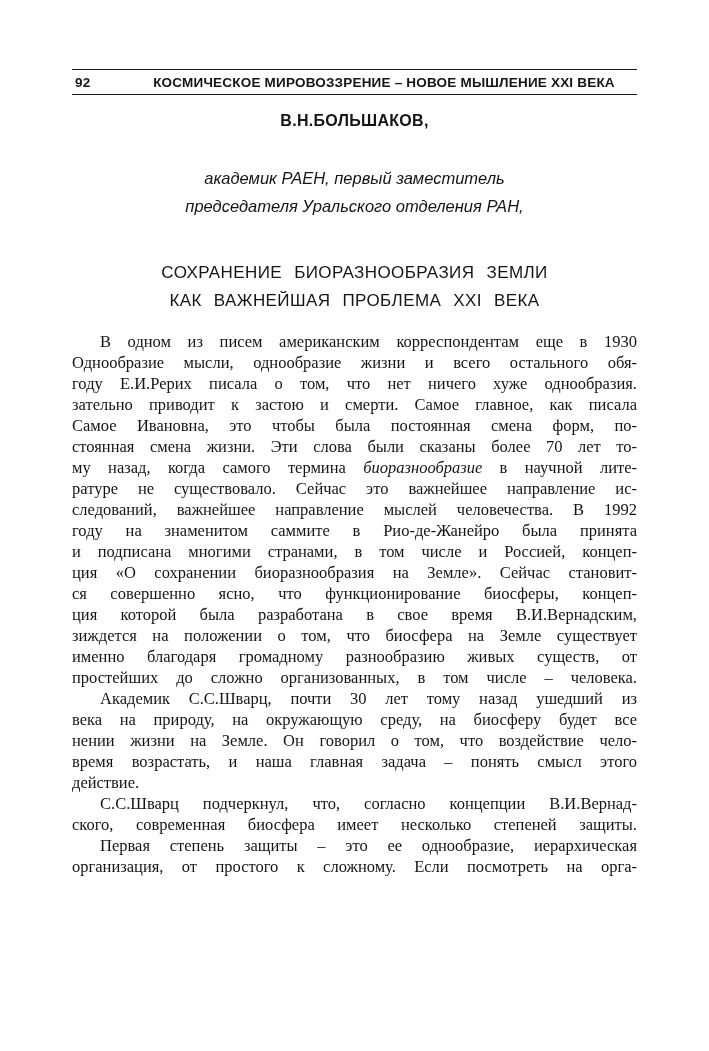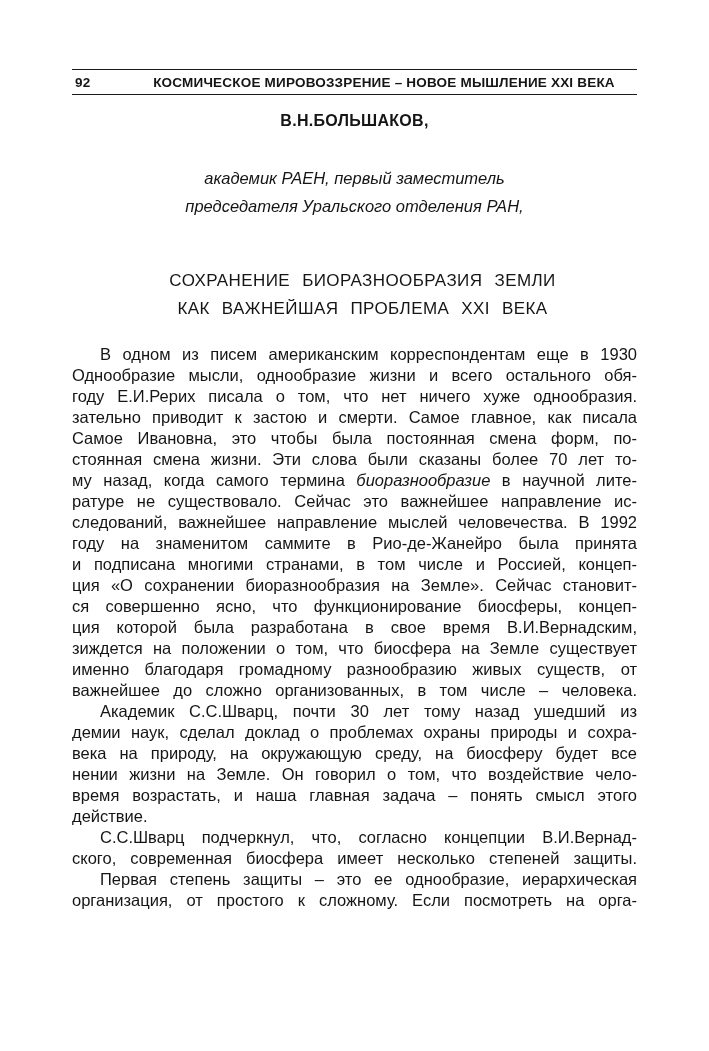--- a/index.html
+++ b/index.html
@@ -66,37 +66,37 @@
     line-height: 27.5px;
     margin-top: 16px;
   }
 
   
   .article-title {
     position: absolute;
     left: 52px;
     top: 259px;
     width: 605px;
-    margin: 8px;
+    margin: 0;
     text-align: center;
     font-family: "Liberation Sans", sans-serif;
     font-weight: normal;
     font-size: 17px;
     line-height: 28px;
     letter-spacing: 0.4px;
     word-spacing: 7px;
   }
 
   
   .article-body {
     position: absolute;
     left: 72px;
-    top: 344px;
+    top: 331px;
     width: 565px;
-    font-family: Liberation Sans, sans-serif;
+    font-family: Liberation Serif, serif;
     font-size: 16.5px;
     line-height: 21px;
   }
   .bline {
     text-align: justify;
     text-align-last: justify;
     height: 21px;
     overflow: hidden;
     white-space: pre-wrap;
   }
@@ -136,23 +136,22 @@
       <div class="bline">му назад, когда самого термина <span class="em">биоразнообразие</span> в научной лите-</div>
       <div class="bline">ратуре не существовало. Сейчас это важнейшее направление ис-</div>
       <div class="bline">следований, важнейшее направление мыслей человечества. В 1992</div>
       <div class="bline">году на знаменитом саммите в Рио-де-Жанейро была принята</div>
       <div class="bline">и подписана многими странами, в том числе и Россией, концеп-</div>
       <div class="bline">ция «О сохранении биоразнообразия на Земле». Сейчас становит-</div>
       <div class="bline">ся совершенно ясно, что функционирование биосферы, концеп-</div>
       <div class="bline">ция которой была разработана в свое время В.И.Вернадским,</div>
       <div class="bline">зиждется на положении о том, что биосфера на Земле существует</div>
       <div class="bline">именно благодаря громадному разнообразию живых существ, от</div>
-      <div class="bline">важнейшее до сложно организованных, в том числе – человека.</div>
+      <div class="bline">простейших до сложно организованных, в том числе – человека.</div>
       <div class="bline first">Академик С.С.Шварц, почти 30 лет тому назад ушедший из</div>
-      <div class="bline">демии наук, сделал доклад о проблемах охраны природы и сохра-</div>
       <div class="bline">века на природу, на окружающую среду, на биосферу будет все</div>
       <div class="bline">нении жизни на Земле. Он говорил о том, что воздействие чело-</div>
       <div class="bline">время возрастать, и наша главная задача – понять смысл этого</div>
       <div class="bline flush">действие.</div>
       <div class="bline first">С.С.Шварц подчеркнул, что, согласно концепции В.И.Вернад-</div>
       <div class="bline">ского, современная биосфера имеет несколько степеней защиты.</div>
       <div class="bline first">Первая степень защиты – это ее однообразие, иерархическая</div>
       <div class="bline">организация, от простого к сложному. Если посмотреть на орга-</div>
     </div>
 

